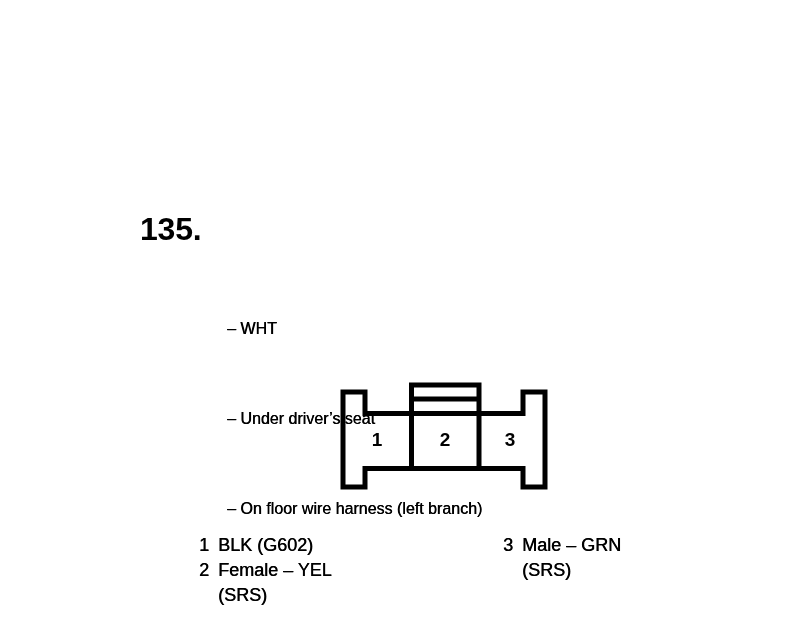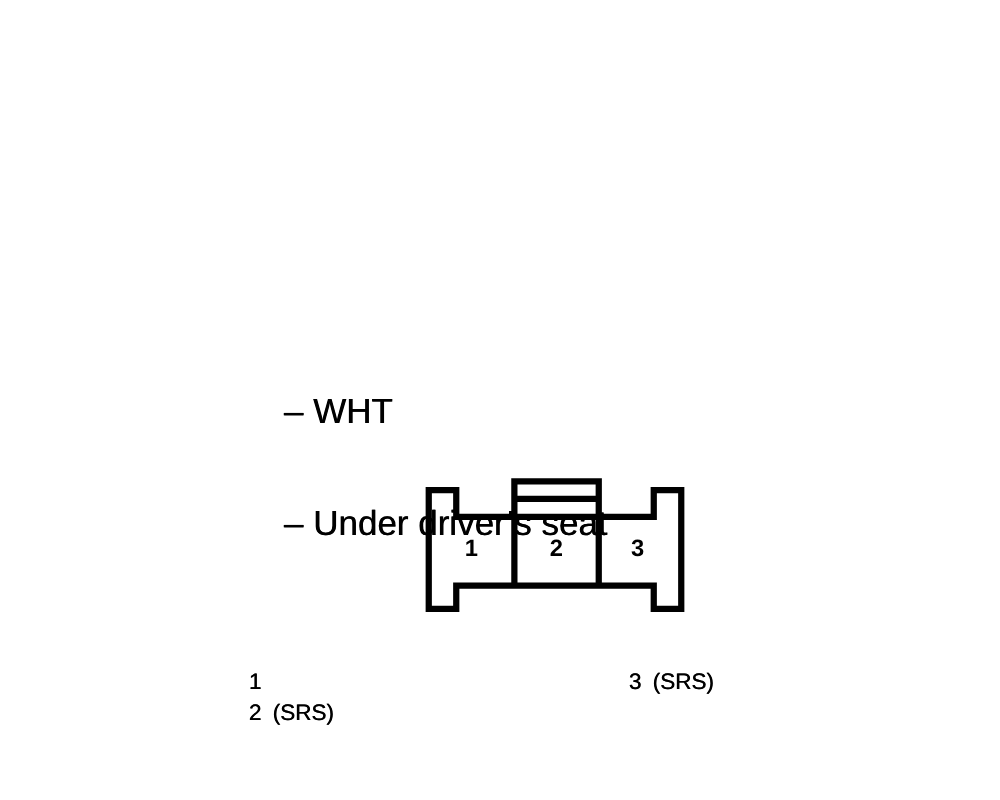--- a/index.html
+++ b/index.html
@@ -10,21 +10,21 @@
   
   .title-row{
     position:absolute;left:140px;top:211px;
     font-size:32px;font-weight:bold;white-space:nowrap;display:flex;
     letter-spacing:-0.2px;
   }
   .title-num{display:inline-block;width:82px;}
   
   .notes{
     position:absolute;left:227px;top:254px;margin:0;padding:0;list-style:none;
-    font-size:28px;line-height:30px;white-space:pre;
+    font-size:16px;line-height:30px;white-space:pre;
     text-shadow:0.4px 0 0 currentColor;
   }
   
   .connector{position:absolute;left:340px;top:378px;width:210px;height:115px;}
   .connector svg{position:absolute;left:0;top:0;}
   .cav{
     position:absolute;transform:translate(-50%,-50%);
     font-size:19px;font-weight:bold;
   }
   .cav-1{left:37px;top:62px;}
@@ -40,52 +40,59 @@
   .legend-item{display:flex;}
   .pin-num{flex:0 0 19px;width:19px;}
   .pin-lines{white-space:nowrap;}
 </style>
 </head>
 <body>
 
 <div class="page">
 
   <div class="title-row">
+    <span class="title-num">135.</span>
   </div>
 
   <ul class="notes">
     <li>– WHT</li>
     <li>– Under driver’s seat</li>
+    <li>– On floor wire harness (left branch)</li>
   </ul>
 
   <div class="connector">
     <svg width="210" height="115" viewBox="0 0 210 115">
       <path d="M 3 14 H 25 V 35.5 H 183 V 14 H 205 V 109 H 183 V 90.5 H 25 V 109 H 3 Z" fill="none" stroke="#000" stroke-width="5" stroke-linejoin="miter"></path>
       <path d="M 71.5 90.5 V 7 H 139 V 90.5" fill="none" stroke="#000" stroke-width="5" stroke-linejoin="miter"></path>
       <path d="M 71.5 21 H 139" fill="none" stroke="#000" stroke-width="5"></path>
     </svg>
     <span class="cav cav-1">1</span>
     <span class="cav cav-2">2</span>
     <span class="cav cav-3">3</span>
   </div>
 
   <div class="legend-col legend-left">
     <div class="legend-item">
       <span class="pin-num">1</span>
+      <div class="pin-lines">
+        <div>BLK (G602)</div>
+      </div>
     </div>
     <div class="legend-item">
       <span class="pin-num">2</span>
       <div class="pin-lines">
+        <div>Female – YEL</div>
         <div>(SRS)</div>
       </div>
     </div>
   </div>
 
   <div class="legend-col legend-right">
     <div class="legend-item">
       <span class="pin-num">3</span>
       <div class="pin-lines">
+        <div>Male – GRN</div>
         <div>(SRS)</div>
       </div>
     </div>
   </div>
 
 </div>
 
 </body></html>

